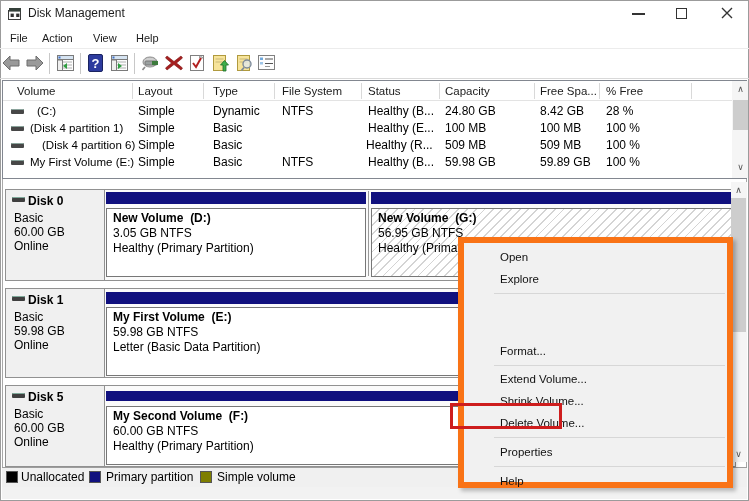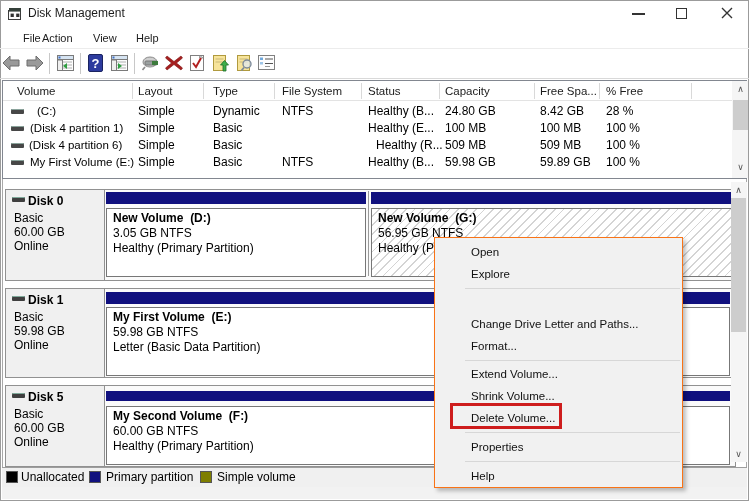--- a/index.html
+++ b/index.html
@@ -29,21 +29,21 @@
   .dpanel{position:absolute;left:0;top:0;width:99px;height:100%;background:#f0f0f0;border-right:1px solid #919191;box-sizing:border-box;}
   .dicon{position:absolute;left:6px;width:13px;height:5px;background:#3f3f3f;border-radius:1px;box-shadow:inset 0 1px 0 #7fa99a;}
   .dname{position:absolute;left:22px;font-size:12px;font-weight:bold;color:#000;}
   .dline{position:absolute;left:8px;font-size:12px;color:#000;}
   .vstrip{position:absolute;background:#10107e;}
   .vbox{position:absolute;background:#fff;border:1px solid #777;box-sizing:border-box;}
   .vtxt{position:absolute;left:6px;font-size:12px;line-height:14px;color:#000;white-space:pre;}
   .vtxt b{font-weight:bold;}
   .hatch{background-image:repeating-linear-gradient(135deg,#ffffff 0px,#ffffff 4.9px,#d4d4d4 4.9px,#d4d4d4 6.2px);}
   
-  #cmenu{left:434px;top:237px;width:249px;height:251px;background:#f1f1f1;border:1px solid #f97316;
+  #cmenu{left:458px;top:237px;width:275px;height:251px;background:#f1f1f1;border:6px solid #f97316;
          box-shadow:3px 3px 4px rgba(0,0,0,0.25);box-sizing:border-box;z-index:50;}
   .mi{position:absolute;left:36px;height:22px;line-height:22px;font-size:11.5px;color:#111;white-space:pre;}
   .mid{color:#9f9f9f;}
   .msep{position:absolute;left:30px;right:2px;height:1px;background:#d7d7d7;}
   #redbox{left:450px;top:403px;width:106px;height:20px;border:3px solid #ce1d1d;z-index:60;}
   
   .lsq{position:absolute;top:471px;width:12px;height:12px;border:1px solid #555;box-sizing:border-box;}
   .ltxt{position:absolute;top:470px;height:14px;line-height:14px;font-size:12px;color:#000;}
 </style>
 </head>
@@ -56,21 +56,21 @@
   <rect x="3.6" y="7.6" width="3.2" height="3.4" fill="#2f2f2f"></rect>
   <rect x="9.2" y="7.6" width="3.2" height="3.4" fill="#2f2f2f"></rect>
 </svg>
 <div id="title" class="abs" style="left:28px">Disk Management</div>
 <div class="abs" style="left:632px;top:13px;width:13px;height:1.5px;background:#333"></div>
 <div class="abs" style="left:676px;top:8px;width:9px;height:9px;border:1.4px solid #333"></div>
 <svg class="abs" style="left:721px;top:7px" width="12" height="12" viewBox="0 0 12 12">
   <path d="M1 1 L11 11 M11 1 L1 11" stroke="#333" stroke-width="1.4"></path>
 </svg>
 
-<div class="abs menu" style="left:23px">File</div>
+<div class="abs menu" style="left:10px">File</div>
 <div class="abs menu" style="left:42px">Action</div>
 <div class="abs menu" style="left:93px">View</div>
 <div class="abs menu" style="left:136px">Help</div>
 <div class="abs" style="left:0;top:48px;width:749px;height:1px;background:#ececec"></div>
 
 <div id="toolbar">
     <svg class="abs" style="left:3px;top:55px" width="17" height="16" viewBox="0 0 17 16">
       <path d="M0 8 L7 1 L7 5 L16 5 L16 11 L7 11 L7 15 Z" fill="#9a9a9a" stroke="#6d6d6d" stroke-width="1"></path>
     </svg>
     <svg class="abs" style="left:26px;top:55px" width="17" height="16" viewBox="0 0 17 16">
@@ -174,25 +174,25 @@
       <div class="vicon" style="left:8px;top:45px"></div>
       <div class="cell" style="left:27px;top:39px;font-size:11.5px">(Disk 4 partition 1)</div>
       <div class="cell" style="left:135px;top:39px">Simple</div>
       <div class="cell" style="left:210px;top:39px">Basic</div>
       <div class="cell" style="left:279px;top:39px"></div>
       <div class="cell" style="left:365px;top:39px">Healthy (E...</div>
       <div class="cell" style="left:442px;top:39px">100 MB</div>
       <div class="cell" style="left:537px;top:39px">100 MB</div>
       <div class="cell" style="left:603px;top:39px">100 %</div>
       <div class="vicon" style="left:8px;top:62px"></div>
-      <div class="cell" style="left:26px;top:56px;font-size:11.5px">(Disk 4 partition 6)</div>
+      <div class="cell" style="left:39px;top:56px;font-size:11.5px">(Disk 4 partition 6)</div>
       <div class="cell" style="left:135px;top:56px">Simple</div>
       <div class="cell" style="left:210px;top:56px">Basic</div>
       <div class="cell" style="left:279px;top:56px"></div>
-      <div class="cell" style="left:373px;top:56px">Healthy (R...</div>
+      <div class="cell" style="left:363px;top:56px">Healthy (R...</div>
       <div class="cell" style="left:442px;top:56px">509 MB</div>
       <div class="cell" style="left:537px;top:56px">509 MB</div>
       <div class="cell" style="left:603px;top:56px">100 %</div>
       <div class="vicon" style="left:8px;top:79px"></div>
       <div class="cell" style="left:27px;top:73px;font-size:11.5px">My First Volume (E:)</div>
       <div class="cell" style="left:135px;top:73px">Simple</div>
       <div class="cell" style="left:210px;top:73px">Basic</div>
       <div class="cell" style="left:279px;top:73px">NTFS</div>
       <div class="cell" style="left:365px;top:73px">Healthy (B...</div>
       <div class="cell" style="left:442px;top:73px">59.98 GB</div>
@@ -273,21 +273,20 @@
 <div class="lsq" style="left:89px;background:#10107e"></div>
 <div class="ltxt" style="left:106px">Primary partition</div>
 <div class="lsq" style="left:200px;background:#7e7e00"></div>
 <div class="ltxt" style="left:217px">Simple volume</div>
 <div class="abs" style="left:2px;top:487px;width:745px;height:12px;background:#f2f2f2;"></div>
 
 <div id="cmenu" class="abs">
     <div class="mi" style="top:3px">Open</div>
     <div class="mi" style="top:25px">Explore</div>
     <div class="msep" style="top:50px"></div>
-    <div class="mi" style="top:75px">Change Drive Letter and Paths...</div>
     <div class="mi" style="top:97px">Format...</div>
     <div class="msep" style="top:122px"></div>
     <div class="mi" style="top:125px">Extend Volume...</div>
     <div class="mi" style="top:169px">Delete Volume...</div>
     <div class="mi" style="top:147px">Shrink Volume...</div>
     <div class="msep" style="top:194px"></div>
     <div class="mi" style="top:198px">Properties</div>
     <div class="msep" style="top:223px"></div>
     <div class="mi" style="top:227px">Help</div>
   </div>

